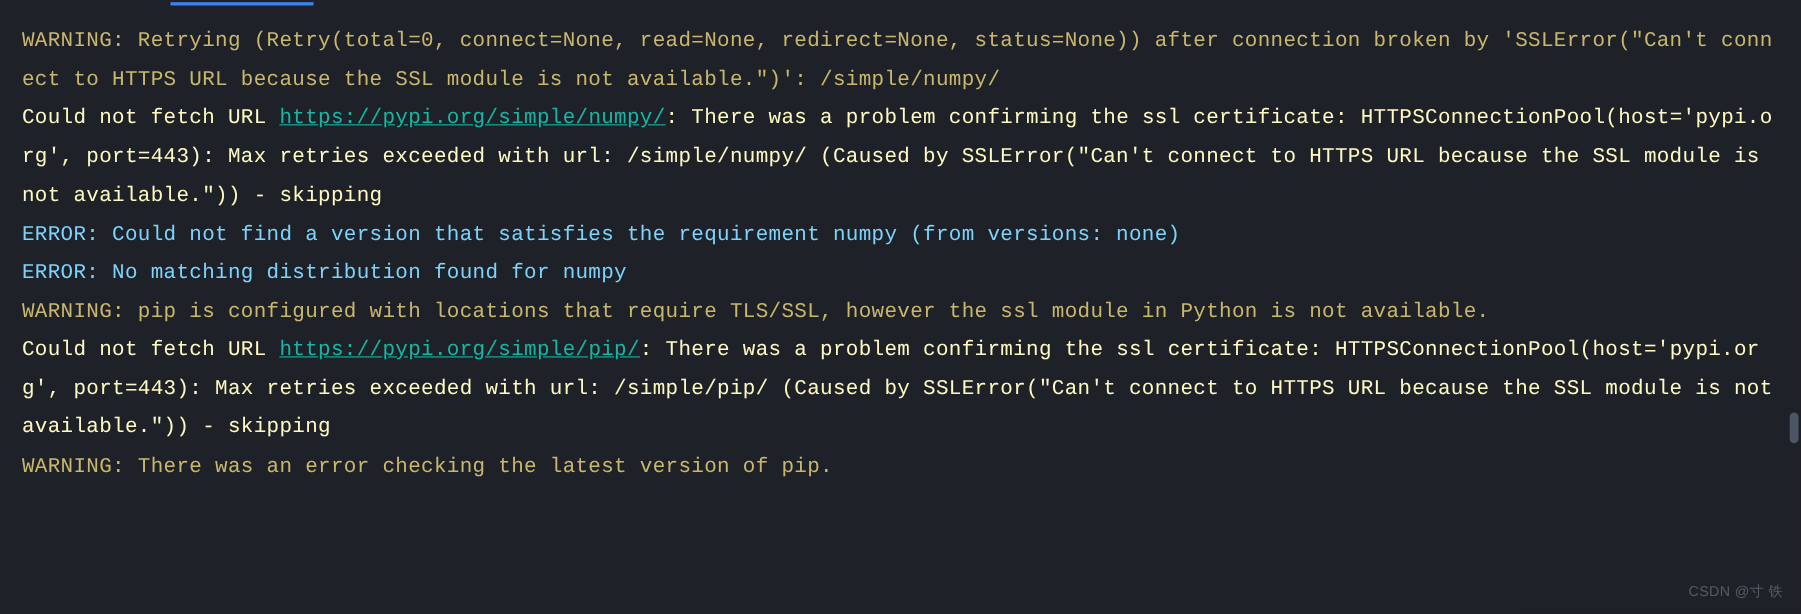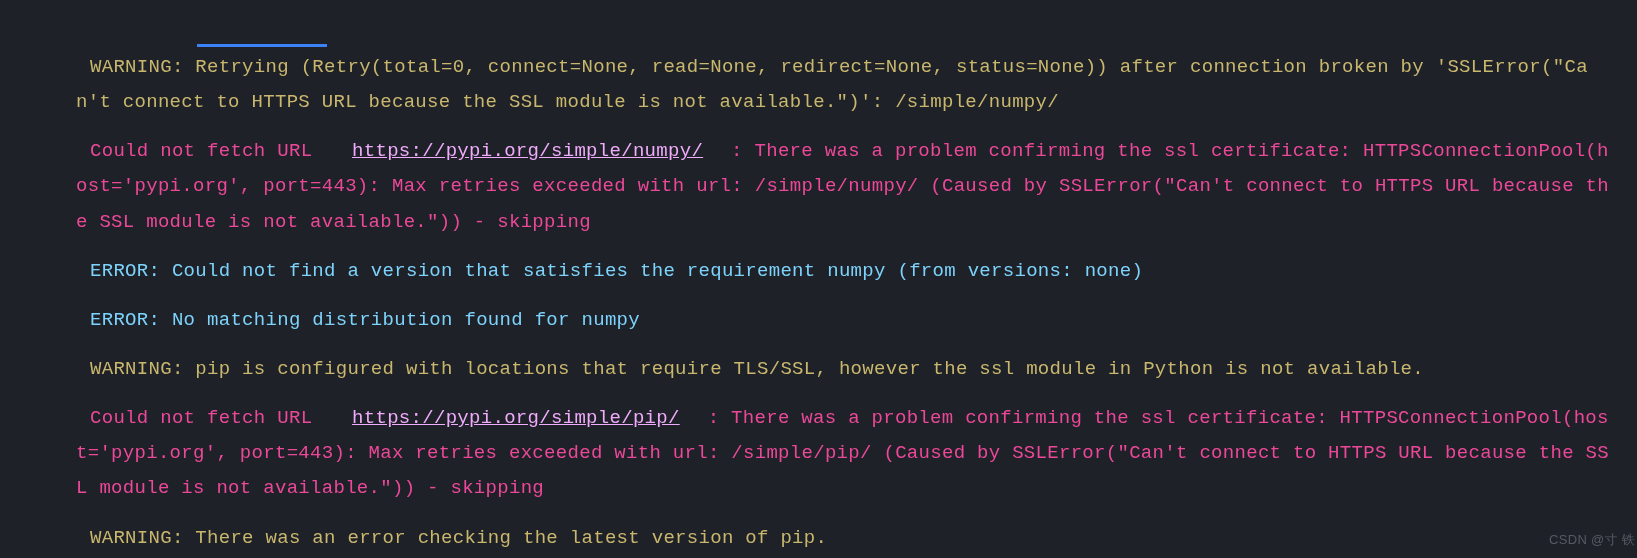--- a/index.html
+++ b/index.html
@@ -1,16 +1,16 @@
 <!DOCTYPE html>
 <html><head>
   <meta charset="utf-8">
   <style>
     * {
-      margin: 14px;
+      margin: 0;
       padding: 0;
       box-sizing: border-box;
     }
     body {
       background-color: #1e2127;
       font-family: 'Consolas', 'Monaco', 'Courier New', monospace;
       font-size: 19px;
       line-height: 1.85;
       padding: 8px 20px 8px 20px;
       color: #abb2bf;
@@ -34,30 +34,30 @@
       white-space: pre-wrap;
       word-break: break-all;
     }
     .warning {
       color: #c9b76e;
     }
     .error {
       color: #7dd3fc;
     }
     .normal {
-      color: #ec4899;
+      color: #fef9c3;
     }
     .link {
-      color: #f0abfc;
+      color: #14b8a6;
       text-decoration: underline;
       cursor: pointer;
     }
     .watermark {
       position: absolute;
-      bottom: 20px;
+      bottom: 8px;
       right: 16px;
       color: #6b7280;
       font-size: 13px;
       font-family: sans-serif;
       opacity: 0.7;
     }
     .scrollbar {
       position: absolute;
       right: 2px;
       top: 375px;

